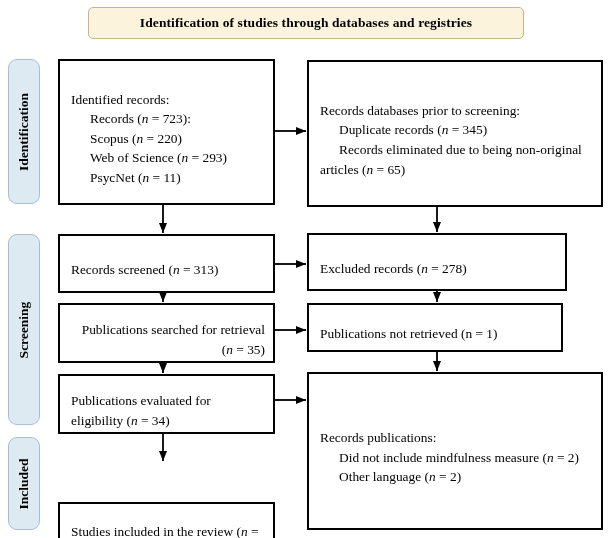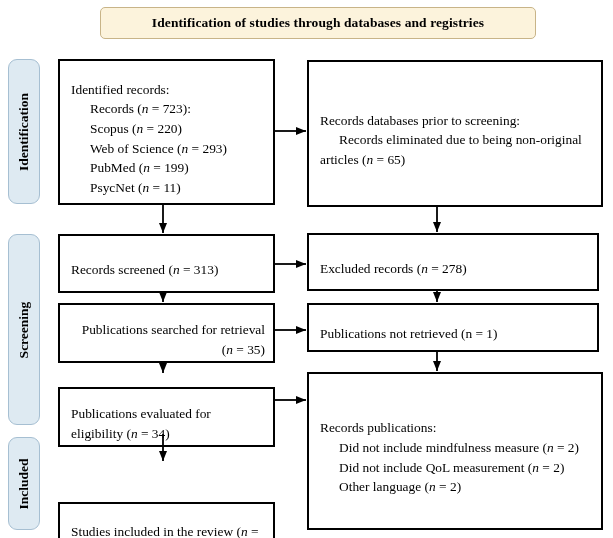--- a/index.html
+++ b/index.html
@@ -2,21 +2,21 @@
 <html style="--title_bg: #fcf3dc; --title_border: #c8b488; --stage_bg: #deeaf2; --stage_border: #a6bfd2; --box_bg: #ffffff; --box_border: #000000; --arrow: #000000; --text: #000000;"><head>
 <meta charset="utf-8">
 <style>
   html,body { margin:0; padding:0; background:#fff; }
   .fig {
     position:relative; width:613px; height:538px; background:#fff;
     font-family:"Liberation Serif","DejaVu Serif",serif; color:var(--text,#000);
     overflow:hidden;
   }
   .title-banner {
-    position:absolute; left:100px; top:7px; width:436px; height:32px;
+    position:absolute; left:88px; top:7px; width:436px; height:32px;
     background:var(--title_bg); border:1.5px solid var(--title_border);
     border-radius:5px; display:flex; align-items:center; justify-content:center;
     box-sizing:border-box;
   }
   .title-banner span { font-weight:bold; font-size:13.5px; letter-spacing:.1px; }
   .stage {
     position:absolute; left:8px; width:32px;
     background:var(--stage_bg); border:1.5px solid var(--stage_border);
     border-radius:9px; display:flex; align-items:center; justify-content:center;
     box-sizing:border-box;
@@ -51,53 +51,52 @@
   </div>
   <div class="stage" style="top:437px; height:93px;">
     <span class="rot">Included</span>
   </div>
 
   <div class="bx" style="left:58px; top:59px; width:217px; height:146px;">
       <div class="ln">Identified records:</div>
       <div class="ln ind">Records (<i>n</i> = 723):</div>
       <div class="ln ind">Scopus (<i>n</i> = 220)</div>
       <div class="ln ind">Web of Science (<i>n</i> = 293)</div>
-      <div class="ln ind">PubMed (<i>n</i> = 199)</div>
       <div class="ln ind">PsycNet (<i>n</i> = 11)</div>
     </div>
 
   <div class="bx" style="left:307px; top:60px; width:296px; height:147px;">
       <div class="ln">Records databases prior to screening:</div>
+      <div class="ln ind">Duplicate records (<i>n</i> = 345)</div>
       <div class="ln ind">Records eliminated due to being non-original articles (<i>n</i> = 65)</div>
     </div>
 
   <div class="bx" style="left:58px; top:234px; width:217px; height:59px;">
       <div class="ln">Records screened (<i>n</i> = 313)</div>
     </div>
 
-  <div class="bx" style="left:307px; top:233px; width:292px; height:58px;">
+  <div class="bx" style="left:307px; top:233px; width:260px; height:58px;">
       <div class="ln">Excluded records (<i>n</i> = 278)</div>
     </div>
 
   <div class="bx" style="left:58px; top:303px; width:217px; height:60px;text-align:right;">
       <div class="ln">Publications searched for retrieval (<i>n</i> = 35)</div>
     </div>
 
-  <div class="bx" style="left:307px; top:303px; width:292px; height:49px;justify-content:center;">
+  <div class="bx" style="left:307px; top:303px; width:256px; height:49px;justify-content:center;">
       <div class="ln">Publications not retrieved (n = 1)</div>
     </div>
 
-  <div class="bx" style="left:58px; top:374px; width:217px; height:60px;margin-top:13px;">
+  <div class="bx" style="left:58px; top:374px; width:217px; height:60px;">
       <div class="ln">Publications evaluated for eligibility (<i>n</i> = 34)</div>
     </div>
 
   <div class="bx" style="left:307px; top:372px; width:296px; height:158px;">
       <div class="ln">Records publications:</div>
       <div class="ln ind">Did not include mindfulness measure (<i>n</i> = 2)</div>
-      <div class="ln ind">Did not include QoL measurement (<i>n</i> = 2)</div>
       <div class="ln ind">Other language (<i>n</i> = 2)</div>
     </div>
 
   <div class="bx" style="left:58px; top:462px; width:217px; height:66px;margin-top:40px;">
       <div class="ln">Studies included in the review (<i>n</i> = 10)</div>
     </div>
 
   <svg class="arrows" width="613" height="538" viewBox="0 0 613 538">
     <defs>
       <marker id="ah" viewBox="0 0 10 8" refX="10" refY="4" markerWidth="10" markerHeight="8" markerUnits="userSpaceOnUse" orient="auto">

